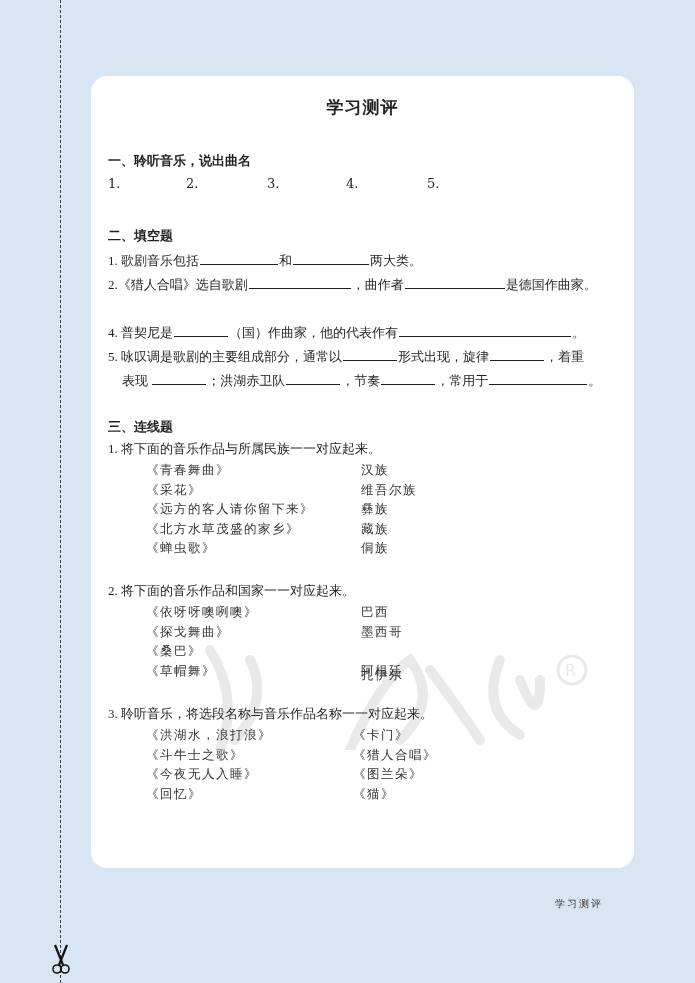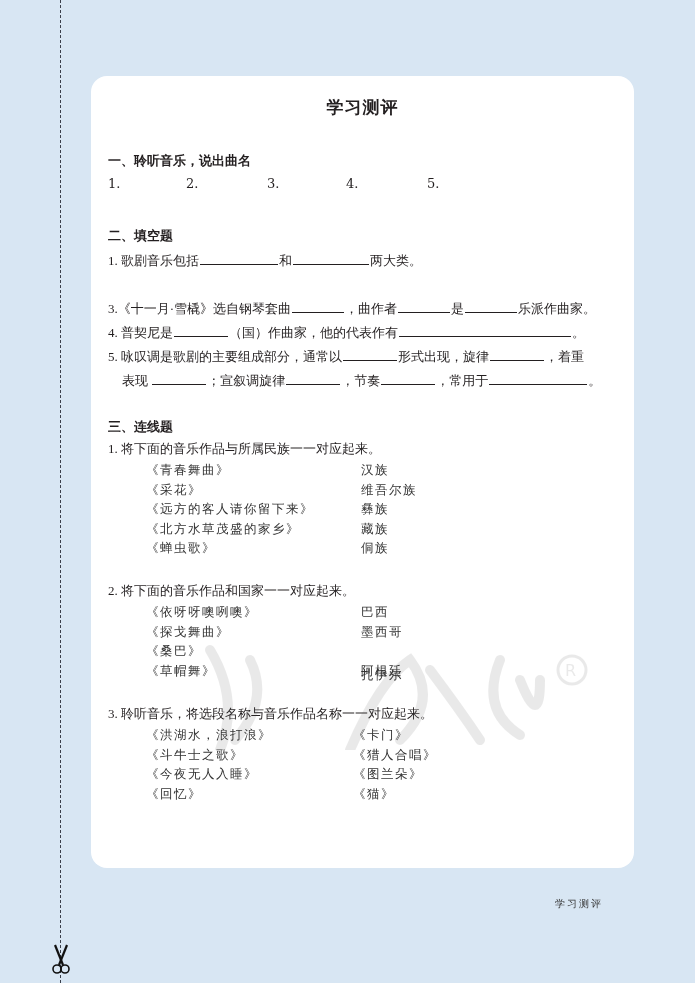--- a/index.html
+++ b/index.html
@@ -73,31 +73,31 @@
     <span style="left:176px;">3.</span>
     <span style="left:255px;">4.</span>
     <span style="left:336px;">5.</span>
   </div>
 
   <div class="heading" style="top:151px;">二、填空题</div>
 
   <div class="line" style="top:174px;">
     <span>1. 歌剧音乐包括</span><span class="blank" style="width:78px;"></span><span>和</span><span class="blank" style="width:76px;"></span><span>两大类。</span>
   </div>
-  <div class="line" style="top:222px;">
-    <span>3.《十一月·雪橇》选自钢琴套曲</span><span class="blank" style="width:52px;"></span><span>，曲作者</span><span class="blank" style="width:52px;"></span><span>是</span><span class="blank" style="width:52px;"></span><span>乐派作曲家。</span>
+  <div class="line" style="top:198px;">
+    <span>2.《猎人合唱》选自歌剧</span><span class="blank" style="width:102px;"></span><span>，曲作者</span><span class="blank" style="width:100px;"></span><span>是德国作曲家。</span>
   </div>
   <div class="line" style="top:246px;">
     <span>4. 普契尼是</span><span class="blank" style="width:54px;"></span><span>（国）作曲家，他的代表作有</span><span class="blank" style="width:172px;"></span><span>。</span>
   </div>
   <div class="line" style="top:270px;">
     <span>5. 咏叹调是歌剧的主要组成部分，通常以</span><span class="blank" style="width:54px;"></span><span>形式出现，旋律</span><span class="blank" style="width:54px;"></span><span>，着重</span>
   </div>
   <div class="line" style="top:294px;left:31px;">
-    <span>表现</span> <span class="blank" style="width:54px;"></span><span>；宣叙调旋律</span><span class="blank" style="width:54px;"></span><span>，节奏</span><span class="blank" style="width:54px;"></span><span>，常用于</span><span class="blank" style="width:98px;"></span><span>。</span>
+    <span>表现</span> <span class="blank" style="width:54px;"></span><span>；洪湖赤卫队</span><span class="blank" style="width:54px;"></span><span>，节奏</span><span class="blank" style="width:54px;"></span><span>，常用于</span><span class="blank" style="width:98px;"></span><span>。</span>
   </div>
 
   <div class="heading" style="top:342px;">三、连线题</div>
 
   <div class="line" style="top:364px;">1. 将下面的音乐作品与所属民族一一对应起来。</div>
   <div class="match-row" style="left:55px;top:386px;">《青春舞曲》</div>
   <div class="match-row" style="left:55px;top:406px;">《采花》</div>
   <div class="match-row" style="left:55px;top:425px;">《远方的客人请你留下来》</div>
   <div class="match-row" style="left:55px;top:445px;">《北方水草茂盛的家乡》</div>
   <div class="match-row" style="left:55px;top:464px;">《蝉虫歌》</div>

